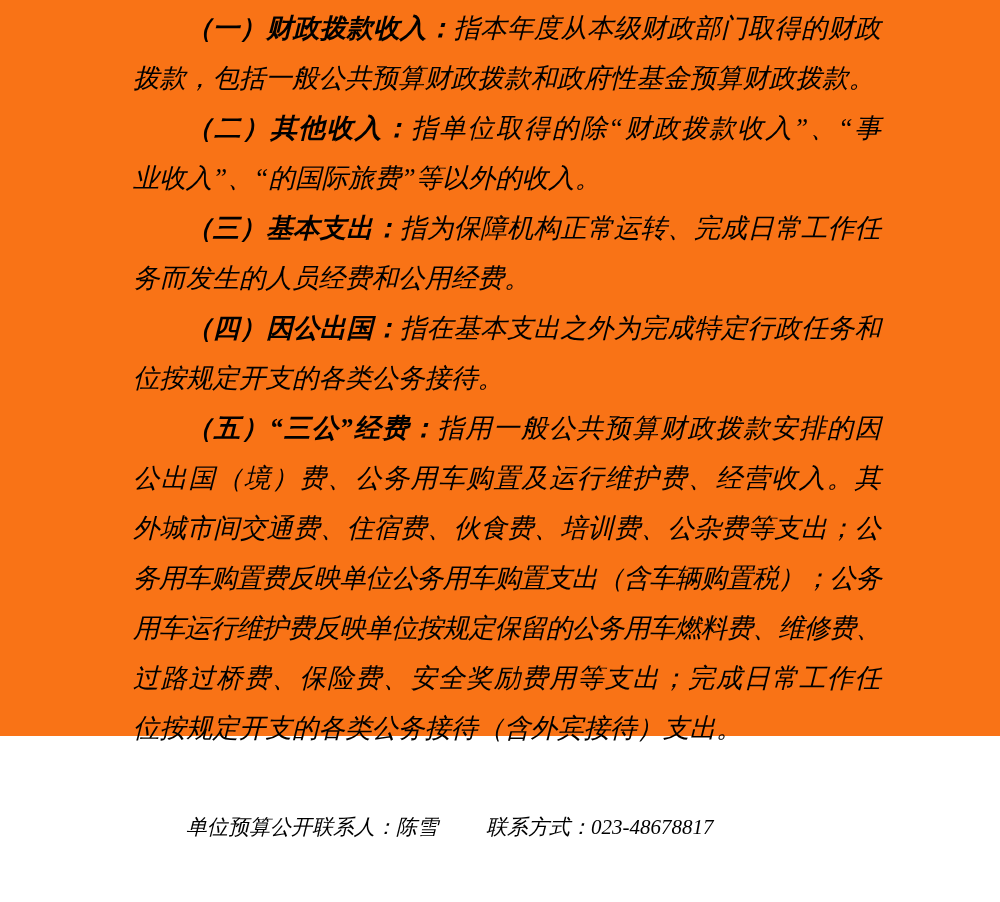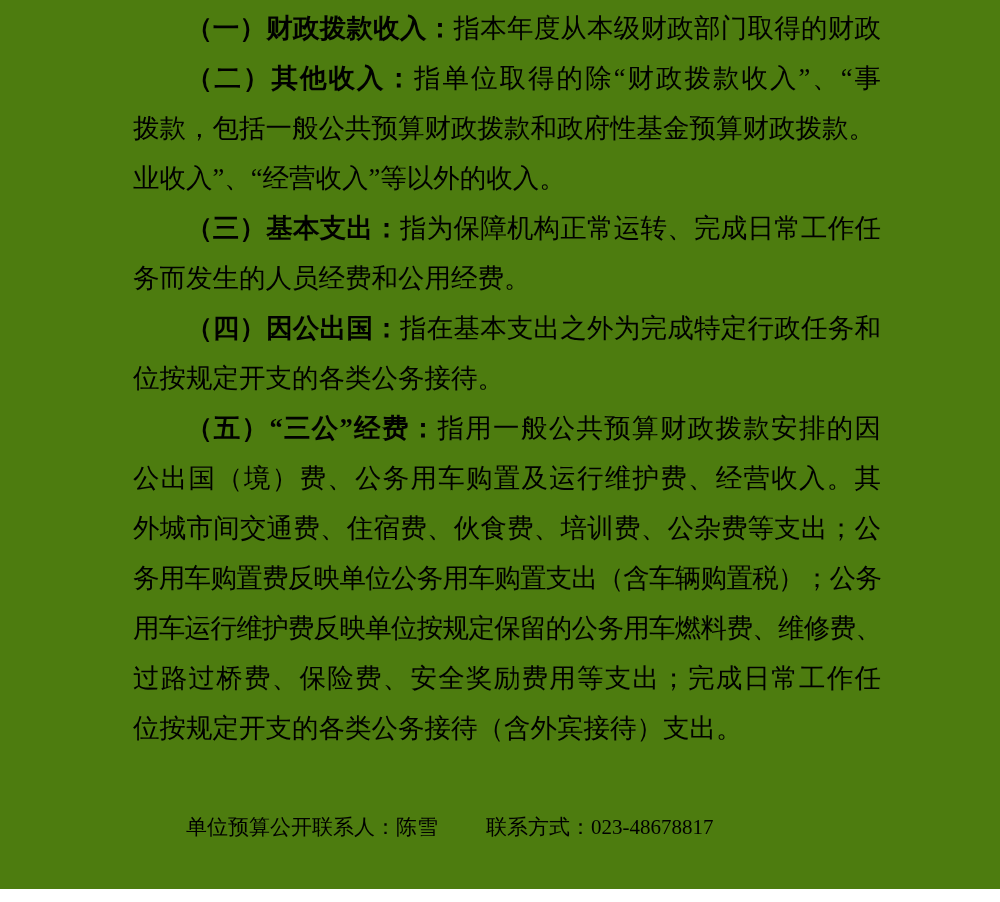--- a/index.html
+++ b/index.html
@@ -8,22 +8,23 @@
     width: 1000px;
     height: 902px;
     background: #ffffff;
     font-family: "Liberation Serif", serif;
     color: #000000;
     overflow: hidden;
   }
   .page {
     position: relative;
     width: 1000px;
-    height: 889px;
-    background: #4d7c0f;
+    height: 736px;
+    background: #f97316;
+    font-style: italic;
   }
   .doc {
     position: absolute;
     top: 3px;
     left: 133px;
     width: 748px;
   }
   .line {
     height: 50px;
     line-height: 50px;
@@ -57,23 +58,23 @@
     width: 48px;
   }
 </style>
 </head>
 <body>
 
 <div class="page">
   <div class="doc">
 
     <div class="line ind j"><span class="b">（一）财政拨款收入：</span><span>指本年度从本级财政部门取得的财政</span></div>
+    <div class="line"><span class="b"></span><span>拨款，包括一般公共预算财政拨款和政府性基金预算财政拨款。</span></div>
     <div class="line ind j"><span class="b">（二）其他收入：</span><span>指单位取得的除“财政拨款收入”、“事</span></div>
-    <div class="line"><span class="b"></span><span>拨款，包括一般公共预算财政拨款和政府性基金预算财政拨款。</span></div>
-    <div class="line"><span class="b"></span><span>业收入”、“经营收入”等以外的收入。</span></div>
+    <div class="line"><span class="b"></span><span>业收入”、“的国际旅费”等以外的收入。</span></div>
     <div class="line ind j"><span class="b">（三）基本支出：</span><span>指为保障机构正常运转、完成日常工作任</span></div>
     <div class="line"><span class="b"></span><span>务而发生的人员经费和公用经费。</span></div>
     <div class="line ind j"><span class="b">（四）因公出国：</span><span>指在基本支出之外为完成特定行政任务和</span></div>
     <div class="line"><span class="b"></span><span>位按规定开支的各类公务接待。</span></div>
     <div class="line ind j"><span class="b">（五）“三公”经费：</span><span>指用一般公共预算财政拨款安排的因</span></div>
     <div class="line j"><span class="b"></span><span>公出国（境）费、公务用车购置及运行维护费、经营收入。其</span></div>
     <div class="line j"><span class="b"></span><span>外城市间交通费、住宿费、伙食费、培训费、公杂费等支出；公</span></div>
     <div class="line j tight"><span class="b"></span><span>务用车购置费反映单位公务用车购置支出（含车辆购置税）；公务</span></div>
     <div class="line j tight"><span class="b"></span><span>用车运行维护费反映单位按规定保留的公务用车燃料费、维修费、</span></div>
     <div class="line j"><span class="b"></span><span>过路过桥费、保险费、安全奖励费用等支出；完成日常工作任</span></div>

